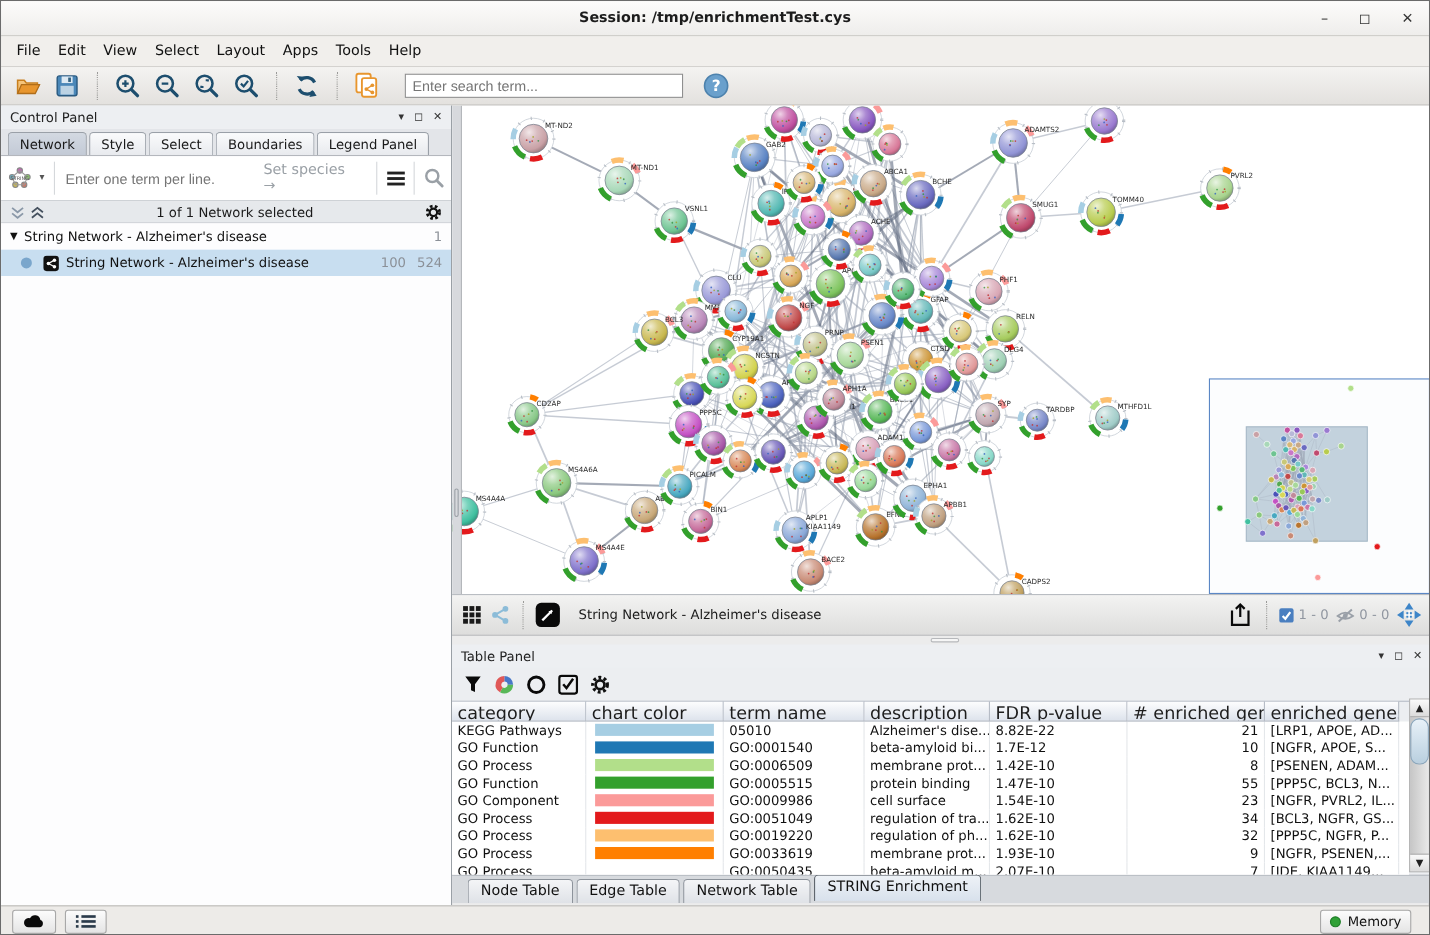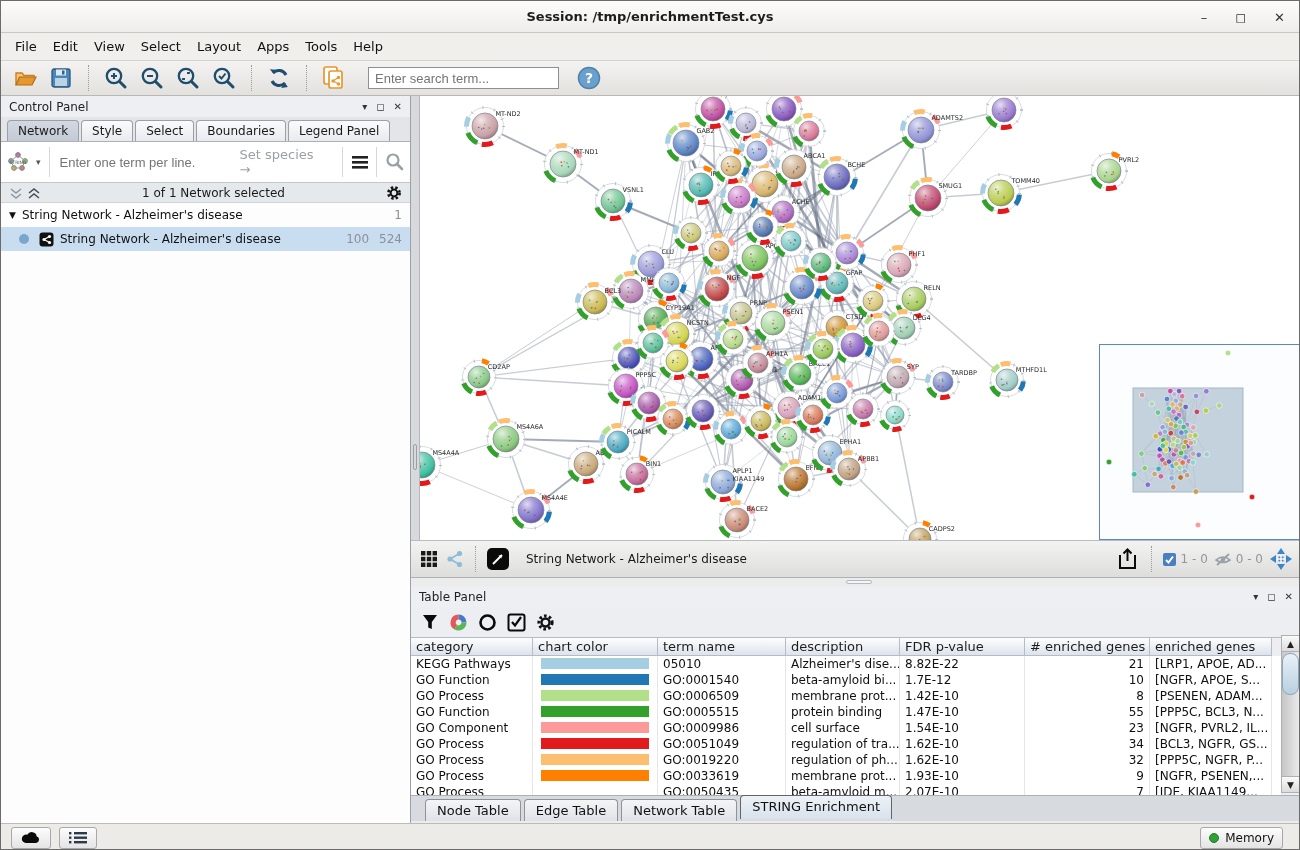--- a/index.html
+++ b/index.html
@@ -18,21 +18,21 @@
   .menubar { position:absolute; left:0; top:32px; width:100%; height:28px; background:#f1efec;
     border-bottom:1px solid #d4d2cf; display:flex; align-items:center; padding-left:6px; }
   .menubar .mi { font-size:13px; color:#111; padding:4px 8px; }
 
   
   .toolbar { position:absolute; left:0; top:60px; width:100%; height:35px;
     background:linear-gradient(#f4f3f1,#e3e1de); border-bottom:1px solid #b9b7b3;
     display:flex; align-items:center; padding-left:8px; gap:4px; }
   .tbtn { width:32px; height:30px; display:flex; align-items:center; justify-content:center; border-radius:3px; }
   .tsep { width:1px; height:26px; border-left:1px dotted #9a9a98; margin:0 7px; }
-  .toolbar input { width:191px; height:22px; border:1px solid #8f8f8f; font-size:13px; padding:0 6px; color:#404040; background:#fff; margin:0 10px 0 14px; }
+  .toolbar input { width:253px; height:22px; border:1px solid #8f8f8f; font-size:13px; padding:0 6px; color:#404040; background:#fff; margin:0 10px 0 14px; }
 
   
   .main { position:absolute; left:0; top:95px; width:1300px; height:727px; display:flex; }
   .status { position:absolute; left:0; top:822px; width:1300px; height:28px; background:#edebe8; border-top:1px solid #bdbbb8; display:flex; align-items:center; padding:0 10px; }
 
   
   .cp { width:410px; height:100%; background:#fdfdfe; border-right:1px solid #9aa0a6; display:flex; flex-direction:column; }
   .ptitle { height:21px; background:#edeff2; display:flex; align-items:center; padding:0 8px; font-size:12px; color:#222; }
   .ptitle .sp { flex:1; }
   .picon { font-size:10px; color:#333; margin-left:9px; }
@@ -65,21 +65,21 @@
   .hsplit { height:8px; background:#ececec; position:relative; }
   .hsplit .grab { position:absolute; left:435px; top:2px; width:26px; height:4px; border:1px solid #b6b8bb; border-radius:2px; background:#f6f6f6; }
 
   
   .tp { height:209px; background:#eceef1; display:flex; flex-direction:column; position:relative; }
   .tp-icons { height:30px; display:flex; align-items:center; gap:10px; padding:0 10px; }
   .ppi { font-size:13px; color:#111; margin-left:4px; flex:1; }
   .grid { width:870px; margin-left:0; }
   .thead { display:flex; height:19px; border-top:1px solid #b6bcc6; }
   .th { background:linear-gradient(#fdfdfe,#dde3ec); border-right:1px solid #b6bcc6; border-bottom:1px solid #b6bcc6;
-    font-size:13px; color:#1d1d1d; padding:1px 5px; overflow:hidden; white-space:nowrap; }
+    font-size:16px; color:#1d1d1d; padding:1px 5px; overflow:hidden; white-space:nowrap; }
   .tbody { height:139px; overflow:hidden; background:#fff; }
   .tr { display:flex; height:16px; background:#fff; }
   .td { font-size:12px; color:#101010; padding:0 5px; border-right:1px solid #e4e7ea; overflow:hidden; white-space:nowrap; line-height:16px; }
   .td.num { text-align:right; }
   .cbar { height:11px; margin:2px 3px; flex:1; }
   .vscroll { position:absolute; right:1px; top:49px; width:19px; height:158px; background:linear-gradient(90deg,#c6c6c6,#e9e9e9); border:1px solid #b0b0b0; }
   .varrow { height:16px; display:flex; align-items:center; justify-content:center; font-size:9px; color:#222; background:linear-gradient(#fafafa,#dcdcdc); border-bottom:1px solid #b0b0b0; }
   .varrow.dn { position:absolute; bottom:0; width:100%; border-top:1px solid #b0b0b0; border-bottom:none; }
   .vthumb { position:absolute; top:17px; left:0; width:17px; height:42px; background:linear-gradient(#e8f1f8,#b9cfdf); border:1px solid #8aa6bc; border-radius:8px; }
 

